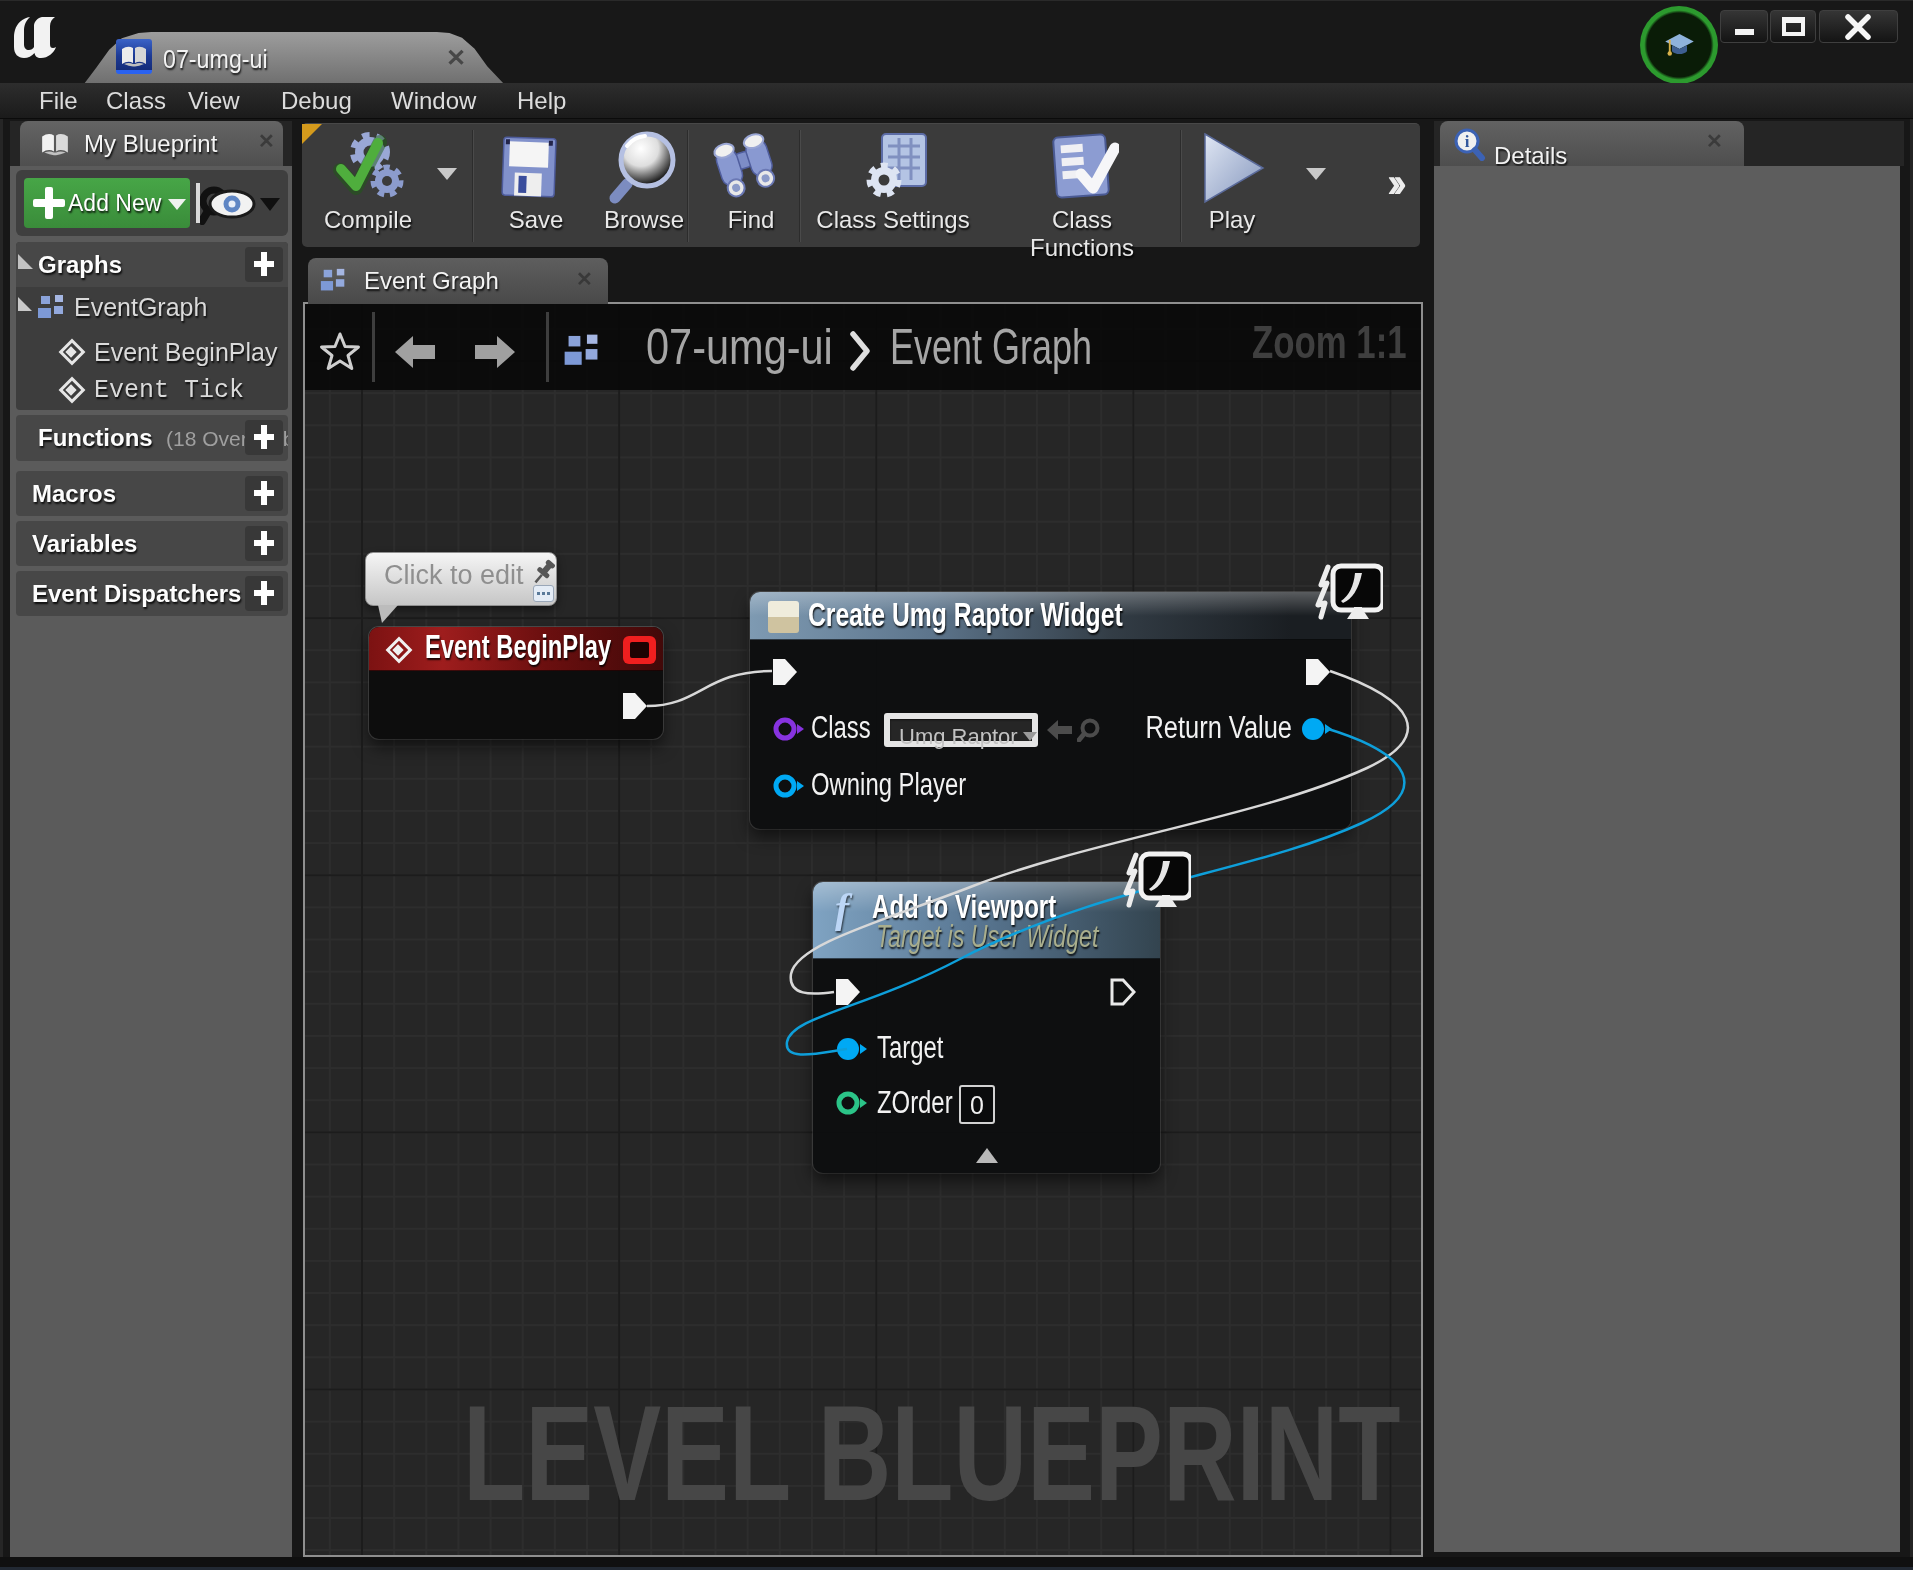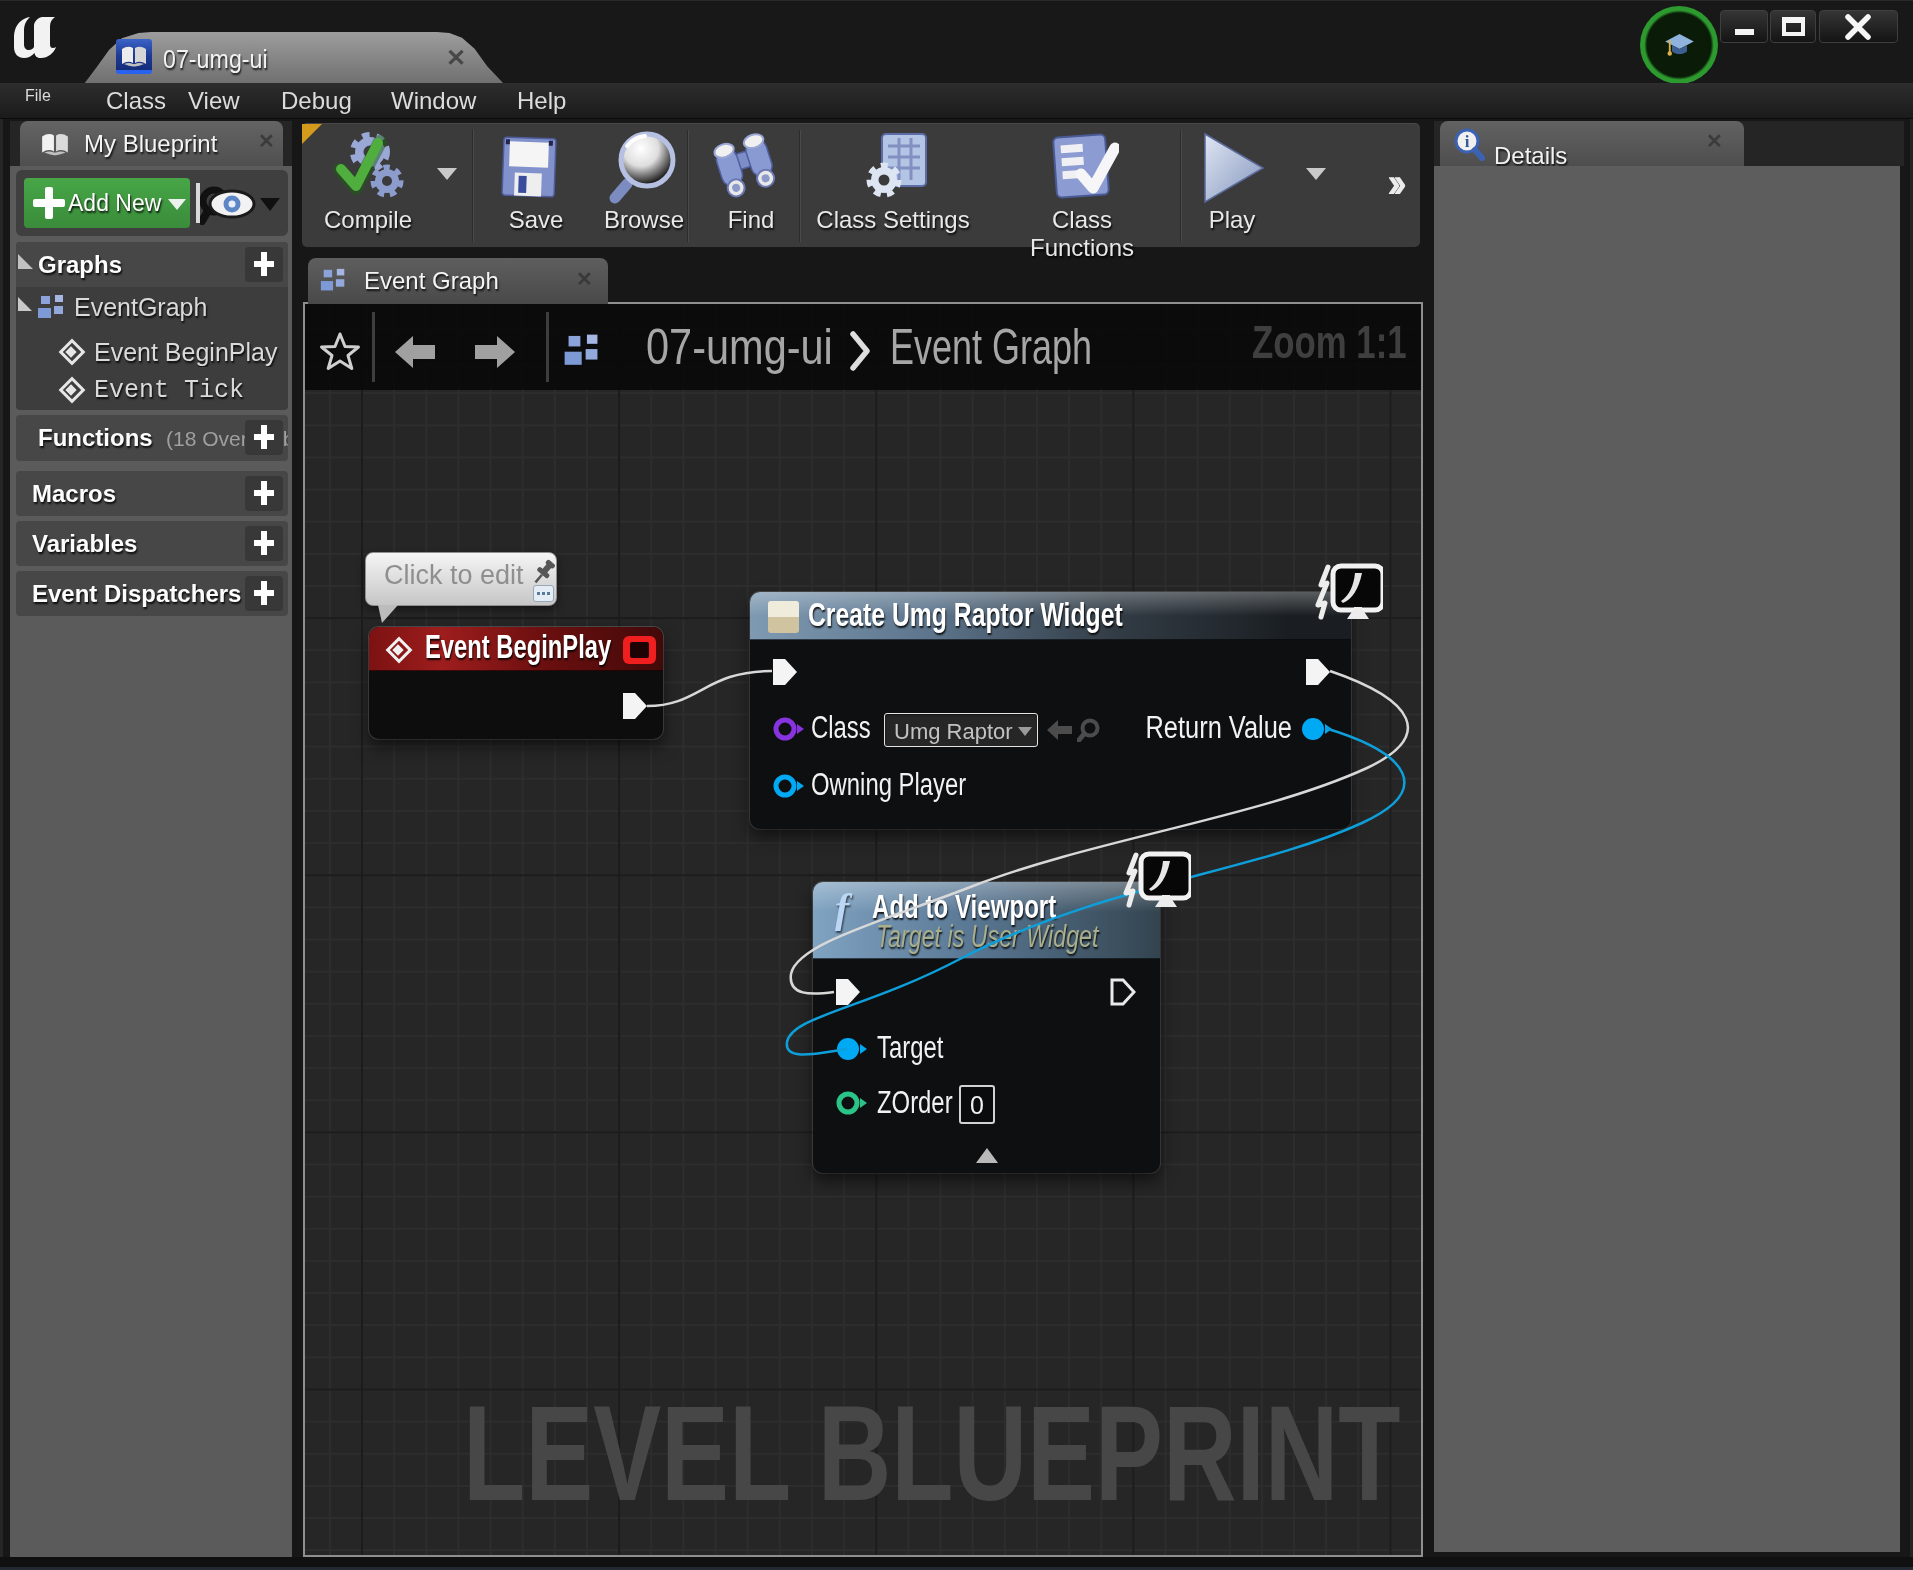--- a/index.html
+++ b/index.html
@@ -43,21 +43,21 @@
     <div class="abs" style="left:1735px;top:28px;width:19px;height:6px;background:#f4f4f4;"></div>
     <div class="abs" style="left:1770px;top:9px;width:46px;height:33px;background:linear-gradient(#353535,#141414);border:1px solid #3f3f3f;border-radius:4px;"></div>
     <div class="abs" style="left:1782px;top:16px;width:23px;height:19px;border:4px solid #f4f4f4;border-top-width:6px;"></div>
     <div class="abs" style="left:1819px;top:9px;width:79px;height:33px;background:linear-gradient(#353535,#141414);border:1px solid #3f3f3f;border-radius:4px;"></div>
     <svg class="abs" style="left:1845px;top:13px" width="26" height="26" viewBox="0 0 26 26">
       <path d="M3 3 L23 23 M23 3 L3 23" stroke="#f6f6f6" stroke-width="5.5" stroke-linecap="round"></path>
     </svg>
   </div>
 
   <div id="menubar" class="abs" style="left:0;top:83px;width:1913px;height:36px;background:linear-gradient(#2d2d2d,#1b1b1b);border-bottom:1px solid #0b0b0b;">
-    <div class="abs" style="left:25px;top:4px;font-size:16px;color:#dcdcdc;text-align:center;">File</div>
+    <div class="abs" style="left:39px;top:4px;font-size:24px;color:#dcdcdc;text-align:center;">File</div>
     <div class="abs" style="left:106px;top:4px;font-size:24px;color:#dcdcdc;">Class</div>
     <div class="abs" style="left:188px;top:4px;font-size:24px;color:#dcdcdc;">View</div>
     <div class="abs" style="left:281px;top:4px;font-size:24px;color:#dcdcdc;">Debug</div>
     <div class="abs" style="left:391px;top:4px;font-size:24px;color:#dcdcdc;">Window</div>
     <div class="abs" style="left:517px;top:4px;font-size:24px;color:#dcdcdc;">Help</div>
   </div>
 
   <div id="leftpanel" class="abs" style="left:10px;top:121px;width:282px;height:1436px;">
     <div class="abs" style="left:0;top:0;width:282px;height:45px;background:#252525;"></div>
     <div class="abs" style="left:10px;top:0;width:263px;height:45px;background:linear-gradient(#646464,#4f4f4f);border-radius:8px 8px 0 0;"></div>
@@ -349,21 +349,21 @@
     </svg>
     <svg class="abs" style="left:1000px;top:354px" width="26" height="28" viewBox="0 0 26 28">
       <path d="M1 1 L13 1 L25 14 L13 27 L1 27 Z" fill="#f4f4f4"></path>
     </svg>
 
     <svg class="abs" style="left:468px;top:412px" width="32" height="26" viewBox="0 0 32 26">
       <circle cx="12" cy="13" r="9" fill="none" stroke="#8733e0" stroke-width="5"></circle>
       <path d="M24 8 L31 13 L24 18 Z" fill="#8733e0"></path>
     </svg>
     <div class="abs" style="left:506px;top:406px;font-size:31px;color:#f2f2f2;transform:scaleX(0.77);transform-origin:0 0;">Class</div>
-    <div class="abs" style="left:579px;top:409px;width:154px;height:34px;background:#262626;border:1px solid #e5e5e5;border-radius:3px;box-shadow:inset 0 1px 2px rgba(0,0,0,0.6);">
+    <div class="abs" style="left:579px;top:409px;width:154px;height:34px;background:#262626;border:6px solid #e5e5e5;border-radius:3px;box-shadow:inset 0 1px 2px rgba(0,0,0,0.6);">
       <div class="abs" style="left:9px;top:5px;font-size:22px;color:#c2c2c2;">Umg Raptor</div>
       <div class="abs" style="left:133px;top:13px;width:0;height:0;border-left:7px solid transparent;border-right:7px solid transparent;border-top:9px solid #9a9a9a;"></div>
     </div>
     <svg class="abs" style="left:741px;top:415px" width="27" height="22" viewBox="0 0 27 22">
       <path d="M12 1 L12 7 L26 7 L26 15 L12 15 L12 21 L1 11 Z" fill="#4c4c4c"></path>
     </svg>
     <svg class="abs" style="left:772px;top:414px" width="25" height="24" viewBox="0 0 25 24">
       <circle cx="13" cy="10" r="7.5" fill="none" stroke="#4c4c4c" stroke-width="4"></circle>
       <line x1="7" y1="16" x2="2" y2="22" stroke="#4c4c4c" stroke-width="5" stroke-linecap="round"></line>
     </svg>

